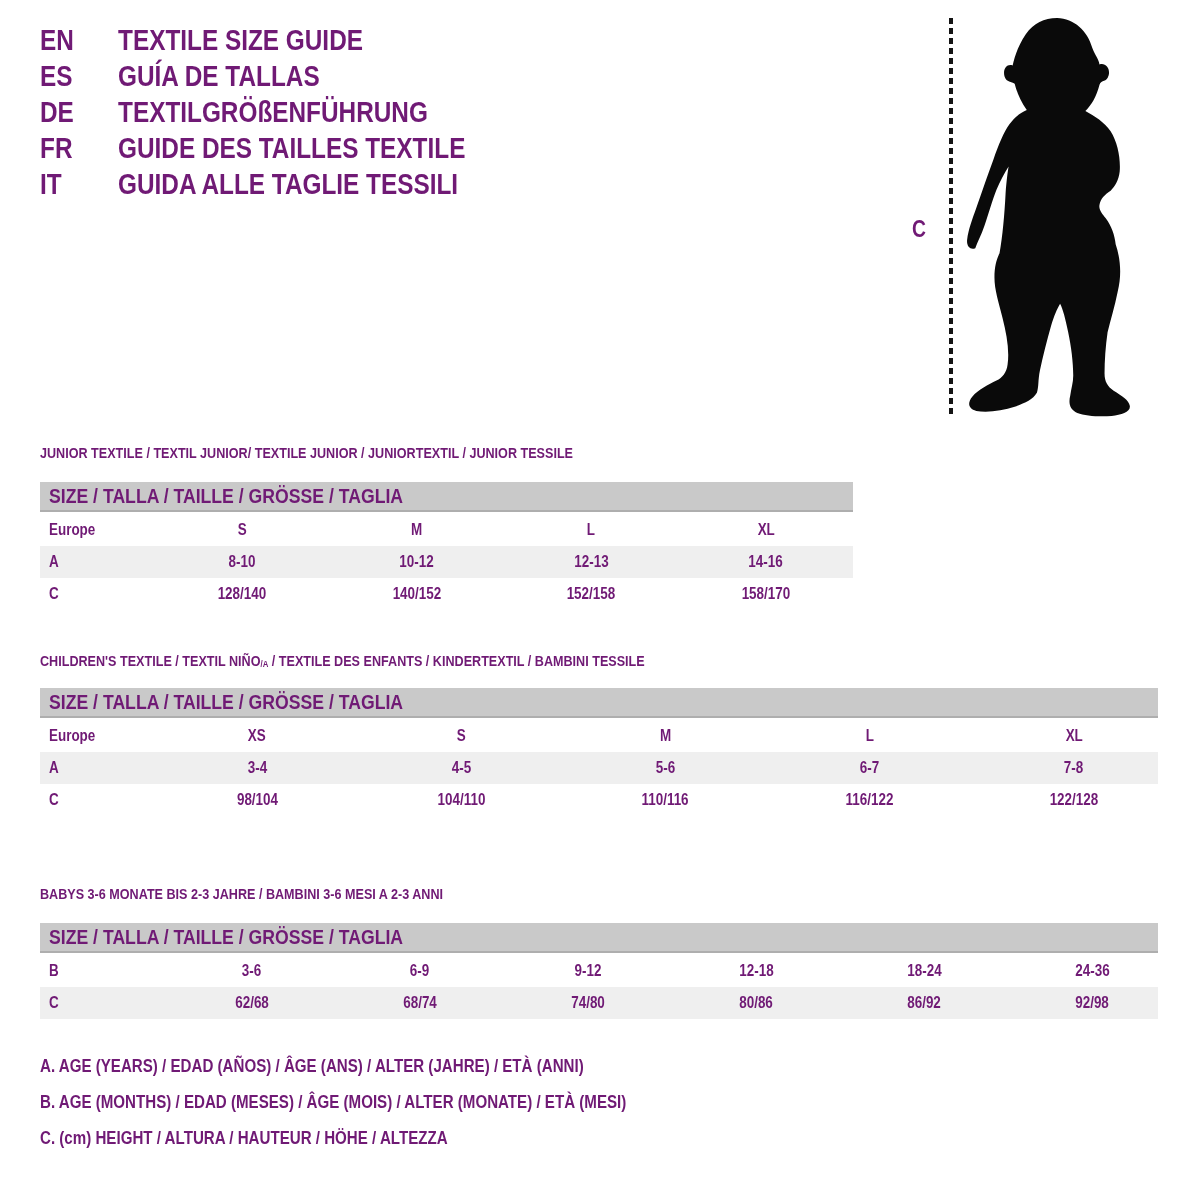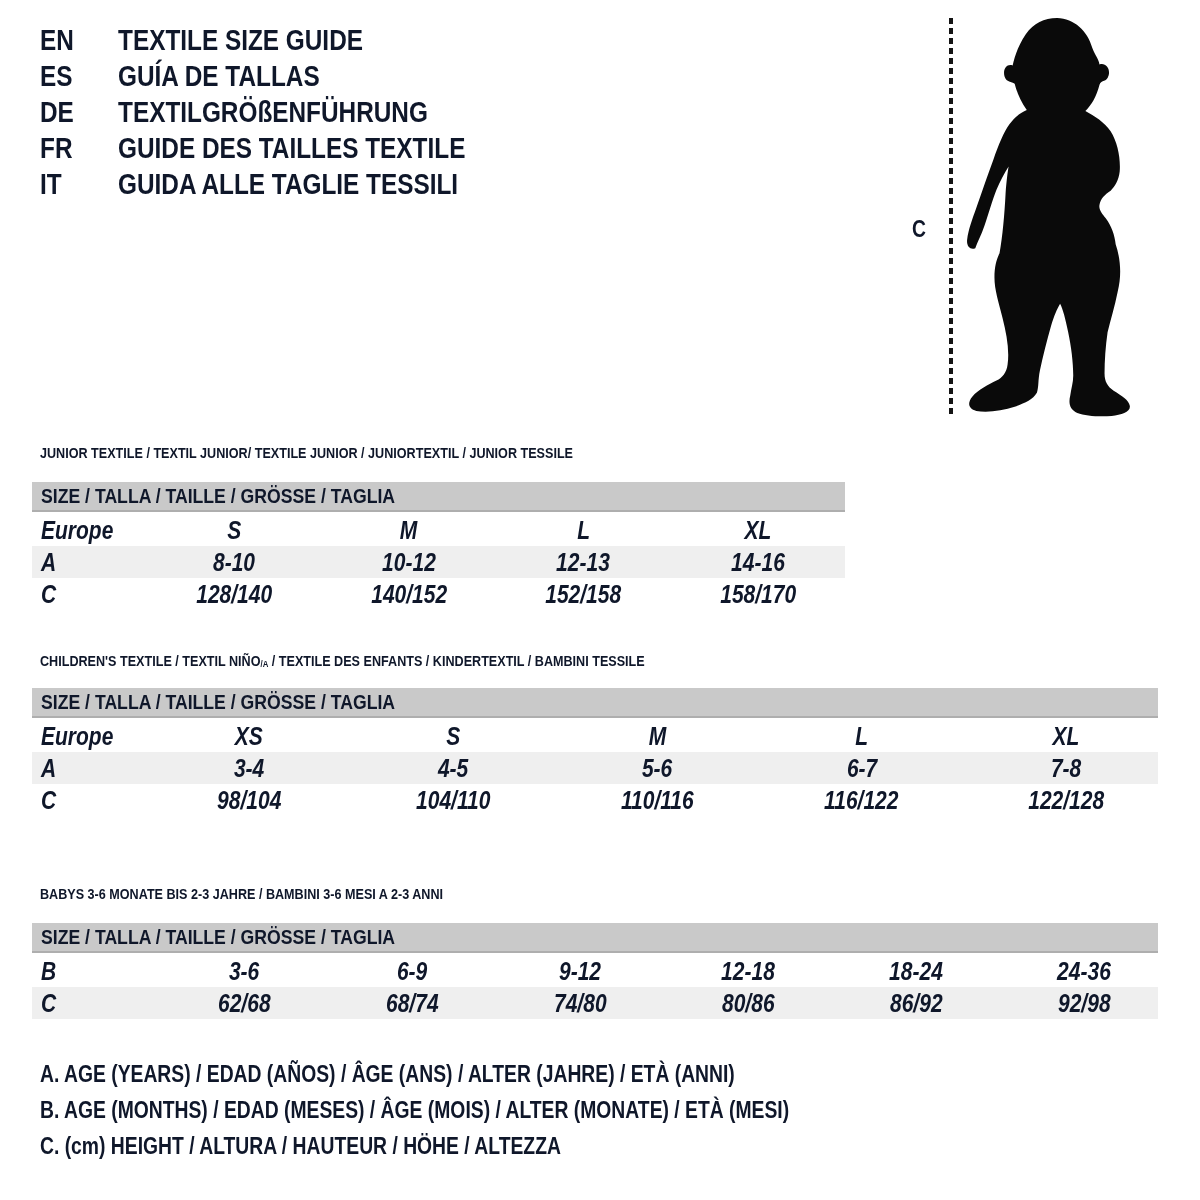--- a/index.html
+++ b/index.html
@@ -1,19 +1,19 @@
 <!DOCTYPE html>
 <html><head>
 <meta charset="utf-8">
 <style>
   html,body{margin:0;padding:0;background:#ffffff;}
   .page{
     position:relative;width:1158px;height:1200px;background:#ffffff;overflow:hidden;
     font-family:"Liberation Sans","DejaVu Sans",sans-serif;
-    color:#0f172a;font-weight:700;
+    color:#701a75;font-weight:700;
   }
   
   .c{display:inline-block;transform:scaleX(0.84);transform-origin:0 50%;white-space:nowrap;}
   .cc{display:inline-block;transform:scaleX(0.84);transform-origin:50% 50%;white-space:nowrap;}
 
   
   .lang-list{position:absolute;left:40px;top:22px;}
   .lang-row{display:flex;height:36px;align-items:center;font-size:29px;}
   .lang-code{width:78px;}
   .lang-title{white-space:nowrap;text-decoration:underline;}
@@ -24,39 +24,39 @@
     background:repeating-linear-gradient(to bottom,#141414 0 6px,transparent 6px 10px);
   }
   .measure-label{position:absolute;left:912px;top:216px;font-size:23px;}
   .toddler{position:absolute;left:963px;top:16px;}
 
   
   .sec-title{position:absolute;left:40px;font-size:15px;white-space:nowrap;}
   .sub{font-size:0.62em;vertical-align:-0.12em;}
 
   
-  .tbl{position:absolute;left:32px;}
+  .tbl{position:absolute;left:40px;}
   .tbl-jr{top:482px;width:813px;}
   .tbl-ch{top:688px;width:1136px;}
   .tbl-bb{top:923px;width:1136px;}
   .band{
     height:28px;background:#c9c9c9;border-bottom:2px solid #aeaeae;
     display:flex;align-items:center;padding-left:9px;font-size:21px;margin-bottom:2px;
   }
-  .trow{display:grid;align-items:center;height:32px;font-size:25px;font-style:italic;}
+  .trow{display:grid;align-items:center;height:32px;font-size:16px;}
   .tbl-jr .trow{grid-template-columns:115px repeat(4,1fr);}
   .tbl-ch .trow{grid-template-columns:115px repeat(5,1fr);}
   .tbl-bb .trow{grid-template-columns:128px repeat(6,1fr);}
   .trow.alt{background:#efefef;}
   .cell{text-align:center;}
   .cell.lab{text-align:left;padding-left:9px;}
 
   
   .notes{position:absolute;left:40px;top:1056px;}
-  .note-line{height:36px;display:flex;align-items:center;font-size:23px;white-space:nowrap;}
+  .note-line{height:36px;display:flex;align-items:flex-start;font-size:18px;white-space:nowrap;}
 </style>
 </head>
 <body>
 
 <div class="page">
 
   <div class="lang-list">
     <div class="lang-row">
       <span class="lang-code"><span class="c">EN</span></span>
       <span class="lang-title"><span class="c">TEXTILE SIZE GUIDE</span></span>

